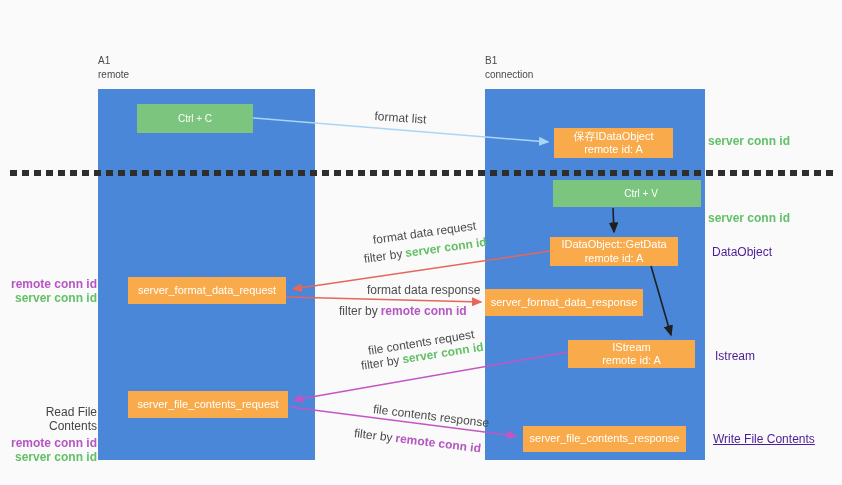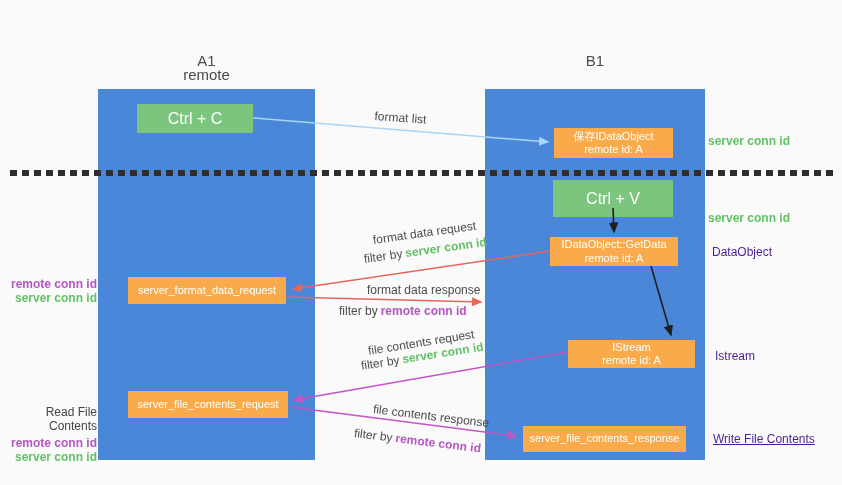--- a/index.html
+++ b/index.html
@@ -5,40 +5,40 @@
   html,body{margin:0;padding:0;background:#fafafa;}
   .stage{
     position:relative;width:842px;height:485px;overflow:hidden;
     background:#fafafa;font-family:"Liberation Sans",sans-serif;
     -webkit-font-smoothing:antialiased;
   }
   .abs{position:absolute;}
   
   .title{left:0;right:0;top:7;text-align:center;font-size:15px;line-height:20px;color:#3c3c3c;z-index:6;}
   
-  .lane-header{top:54;text-align:center;font-size:15px;line-height:14px;color:#4a4a4a;z-index:6;}
+  .lane-header{top:54;text-align:left;font-size:10px;line-height:14px;color:#4a4a4a;z-index:6;}
   .lane-header.a1{left:98px;width:217px;top:54px;}
   .lane-header.b1{left:485px;width:220px;top:54px;}
   
   .lane{background:#4A87D8;top:89px;height:371px;z-index:1;}
   .lane.a1{left:98px;width:217px;}
   .lane.b1{left:485px;width:220px;}
   
   .divider{
     left:10px;width:823px;top:170px;height:6px;z-index:3;
     background:repeating-linear-gradient(90deg,#2e2e2e 0,#2e2e2e 7px,transparent 7px,transparent 12px);
   }
   
   .node{display:flex;flex-direction:column;align-items:center;justify-content:center;
         text-align:center;color:#fff;z-index:4;}
-  .node.green{background:#7CC57F;font-size:16px;}
+  .node.green{background:#7CC57F;font-size:10px;}
   .node.orange{background:#F9AB4C;font-size:11px;line-height:13.5px;}
   .n-ctrlc{left:137px;top:104px;width:116px;height:29px;}
   .n-save{left:554px;top:128px;width:119px;height:30px;}
-  .n-ctrlv{left:553px;top:180px;width:120px;height:37px;}
+  .n-ctrlv{left:553px;top:180px;width:120px;height:27px;padding-left:28px;}
   .n-getdata{left:550px;top:237px;width:128px;height:29px;}
   .n-fmtreq{left:128px;top:277px;width:158px;height:27px;font-size:11.5px;}
   .n-fmtresp{left:485px;top:289px;width:158px;height:27px;font-size:11.5px;}
   .n-istream{left:568px;top:340px;width:127px;height:28px;}
   .n-filereq{left:128px;top:391px;width:160px;height:27px;font-size:11.5px;}
   .n-fileresp{left:523px;top:426px;width:163px;height:26px;font-size:11.5px;}
   
   .side{font-size:12px;color:#4c1d95;z-index:6;white-space:nowrap;}
   .side.bold-green{color:#62C167;font-weight:bold;}
   .s-connid-top{left:708px;top:134px;}
@@ -76,20 +76,21 @@
 
   <div class="abs title">
   </div>
 
   <div class="abs lane-header a1">
     <div>A1</div>
     <div>remote</div>
   </div>
   <div class="abs lane-header b1">
     <div>B1</div>
+    <div>connection</div>
   </div>
 
   <div class="abs lane a1"></div>
   <div class="abs lane b1"></div>
 
   <div class="abs divider"></div>
 
   <svg class="abs arrows" width="842" height="485" viewBox="0 0 842 485">
     <defs>
       <marker id="m-blue" markerWidth="7" markerHeight="6" refX="6" refY="3" orient="auto">
@@ -123,20 +124,23 @@
   </div>
   <div class="abs node green n-ctrlv">
     <span>Ctrl + V</span>
   </div>
   <div class="abs node orange n-getdata">
     <span>IDataObject::GetData</span>
     <span>remote id: A</span>
   </div>
   <div class="abs node orange n-fmtreq">
     <span>server_format_data_request</span>
+  </div>
+  <div class="abs node orange n-fmtresp">
+    <span>server_format_data_response</span>
   </div>
   <div class="abs node orange n-istream">
     <span>IStream</span>
     <span>remote id: A</span>
   </div>
   <div class="abs node orange n-fileresp">
     <span>server_file_contents_response</span>
   </div>
   <div class="abs node orange n-filereq">
     <span>server_file_contents_request</span>

